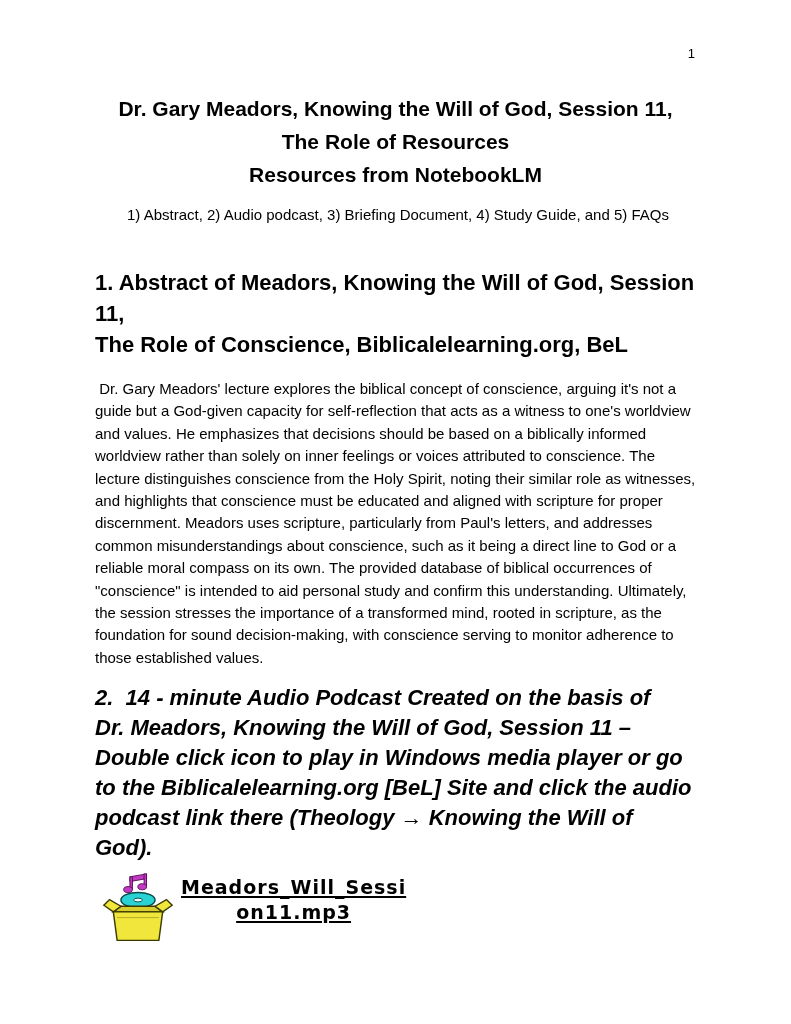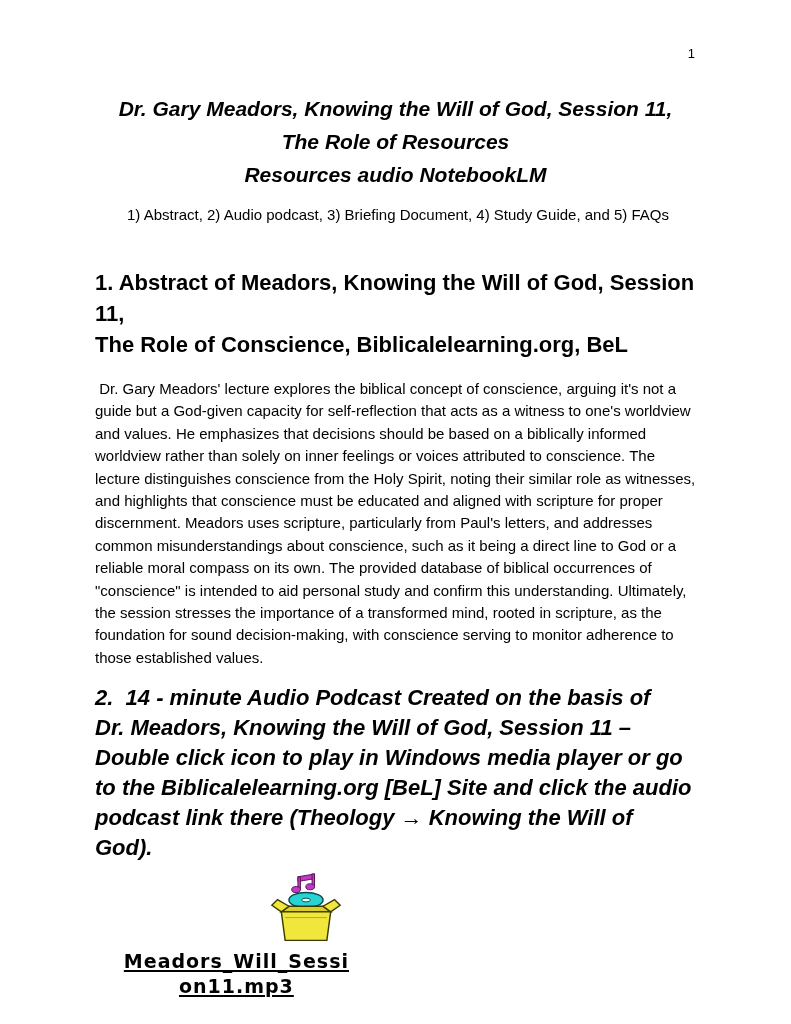--- a/index.html
+++ b/index.html
@@ -24,21 +24,21 @@
   .content {
     padding: 0 95px;
   }
   .doc-title {
     margin-top: 92px;
     text-align: center;
     font-size: 21px;
     font-weight: bold;
     line-height: 33px;
   }
-  .title-line { display: block; font-style: italic; }
+  .title-line { display: block; }
   .resources-line {
     margin-top: 13px;
     font-size: 15px;
     line-height: 21px;
     margin-left: 32px;
   }
   .section-heading {
     font-size: 22px;
     font-weight: bold;
     white-space: pre-wrap;
@@ -55,22 +55,22 @@
   .body-text {
     margin-top: 18px;
     font-size: 15px;
     line-height: 22.4px;
     white-space: pre-wrap;
   }
   .file-object {
     margin-top: 10px;
     width: 254px;
     display: flex;
-    flex-direction: column;
-    align-items: flex-end;
+    flex-direction: row;
+    align-items: flex-start;
     cursor: pointer;
   }
   .file-icon {
     width: 86px;
     height: 74px;
   }
   .file-caption {
     margin-top: 2px;
     text-align: center;
     font-family: "DejaVu Sans", sans-serif;
@@ -91,21 +91,21 @@
 
 <div class="page">
 
   <div class="page-number">1</div>
 
   <div class="content">
 
     <h1 class="doc-title">
       <span class="title-line">Dr. Gary Meadors, Knowing the Will of God, Session 11,</span>
       <span class="title-line">The Role of Resources</span>
-      <span class="title-line">Resources audio NotebookLM</span>
+      <span class="title-line">Resources from NotebookLM</span>
     </h1>
 
     <p class="resources-line">1) Abstract, 2) Audio podcast, 3) Briefing Document, 4) Study Guide, and 5) FAQs</p>
 
     <h2 class="section-heading s1">1. Abstract of Meadors, Knowing the Will of God, Session 11,
 The Role of Conscience, Biblicalelearning.org, BeL</h2>
 
     <p class="body-text"> Dr. Gary Meadors' lecture explores the biblical concept of conscience, arguing it's not a guide but a God-given capacity for self-reflection that acts as a witness to one's worldview and values. He emphasizes that decisions should be based on a biblically informed worldview rather than solely on inner feelings or voices attributed to conscience. The lecture distinguishes conscience from the Holy Spirit, noting their similar role as witnesses, and highlights that conscience must be educated and aligned with scripture for proper discernment. Meadors uses scripture, particularly from Paul's letters, and addresses common misunderstandings about conscience, such as it being a direct line to God or a reliable moral compass on its own. The provided database of biblical occurrences of "conscience" is intended to aid personal study and confirm this understanding. Ultimately, the session stresses the importance of a transformed mind, rooted in scripture, as the foundation for sound decision-making, with conscience serving to monitor adherence to those established values.</p>
 
     <h2 class="section-heading s2">2.  14 - minute Audio Podcast Created on the basis of

